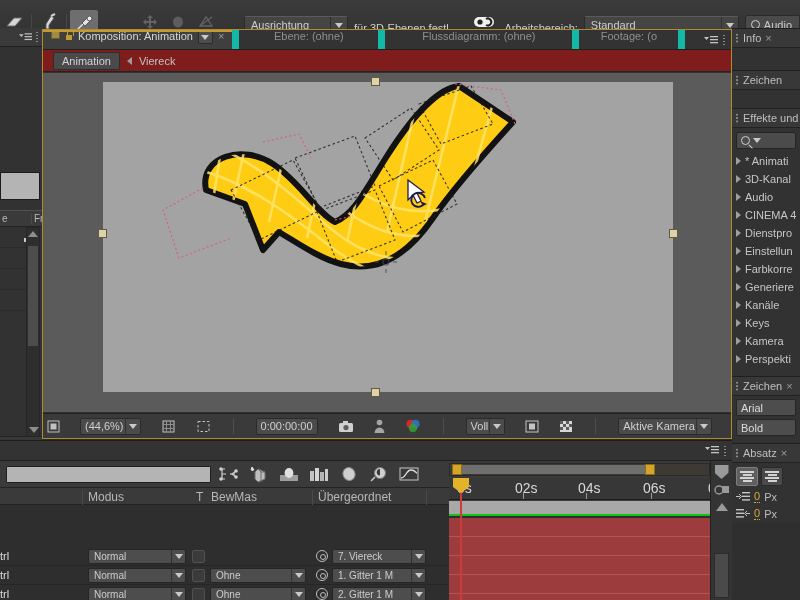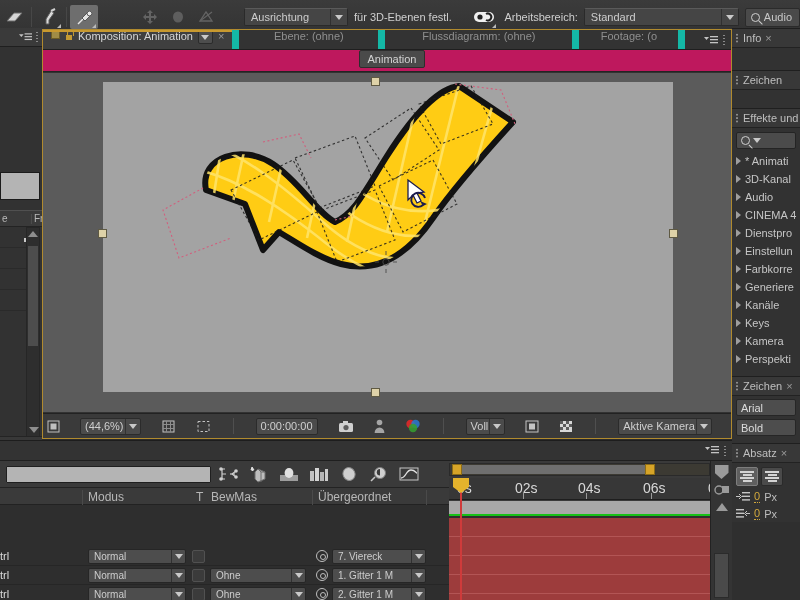--- a/index.html
+++ b/index.html
@@ -11,21 +11,21 @@
     color:#c8c8c8;
     -webkit-font-smoothing:antialiased;
   }
   .app { position:relative; width:800px; height:600px; }
 
   
   .toolbar {
     position:absolute; left:0; top:0; width:800px; height:35px;
     background:linear-gradient(#3b3b3b,#333333);
     border-bottom:1px solid #1d1d1d;
-    display:flex; align-items:center;
+    display:flex; align-items:flex-end;
   }
   .tool-sep { width:1px; height:20px; background:#262626; border-right:1px solid #474747; margin:0 3px; }
   .tool-btn {
     width:28px; height:24px; display:flex; align-items:center; justify-content:center;
     position:relative; color:#d8d8d8;
   }
   .tool-btn.on { background:#6e6e6e; border-radius:2px; }
   .tool-btn .corner{ position:absolute; right:2px; bottom:1px; width:0;height:0;
      border-left:4px solid transparent; border-bottom:4px solid #b9b9b9;}
   .tool-dim { opacity:.45; }
@@ -84,21 +84,21 @@
   .lock-icon{ width:8px;height:10px;position:relative;}
   .lock-icon::before{content:"";position:absolute;left:1px;bottom:0;width:6px;height:5px;background:#c49a33;}
   .lock-icon::after{content:"";position:absolute;left:1.5px;top:0;width:5px;height:5px;border:1.3px solid #c49a33;border-bottom:none;border-radius:3px 3px 0 0;}
   .comp-drop {
     width:15px;height:14px;background:#4d4d4d;border:1px solid #2b2b2b;border-radius:2px;
     display:flex;align-items:center;justify-content:center;
   }
   .tab-x { color:#9a9a9a; font-size:11px; }
   .tab-menu{ margin-left:auto; display:flex;align-items:center;gap:4px;padding:0 5px;}
 
-  .breadcrumb { height:22px; background:#be185d; display:flex;align-items:center; gap:7px; padding-left:10px; border-bottom:1px solid #242424;flex-direction:column;}
+  .breadcrumb { height:22px; background:#7f1d1d; display:flex;align-items:center; gap:7px; padding-left:10px; border-bottom:1px solid #242424;}
   .crumb-btn{ background:#4a4a4a;border:1px solid #2d2d2d;border-radius:2px;padding:2px 8px;color:#d3d3d3;}
   .crumb-arrow{ width:0;height:0;border-top:4px solid transparent;border-bottom:4px solid transparent;border-right:5px solid #9c9c9c;}
   .crumb-txt{ color:#c3c3c3;}
 
   .viewer { position:absolute; left:0; top:43px; right:0; bottom:26px; background:#5b5b5b; overflow:hidden;}
   .canvas-stage{ position:absolute; left:60px; top:9px; width:570px; height:310px; background:#a3a3a3;}
   .handle{ position:absolute; width:9px;height:9px;background:#ded2a8;border:1px solid #5f5a43;}
 
   
   .comp-bar{ position:absolute;left:0;right:0;bottom:0;height:25px;background:#3a3a3a;border-top:1px solid #222;

